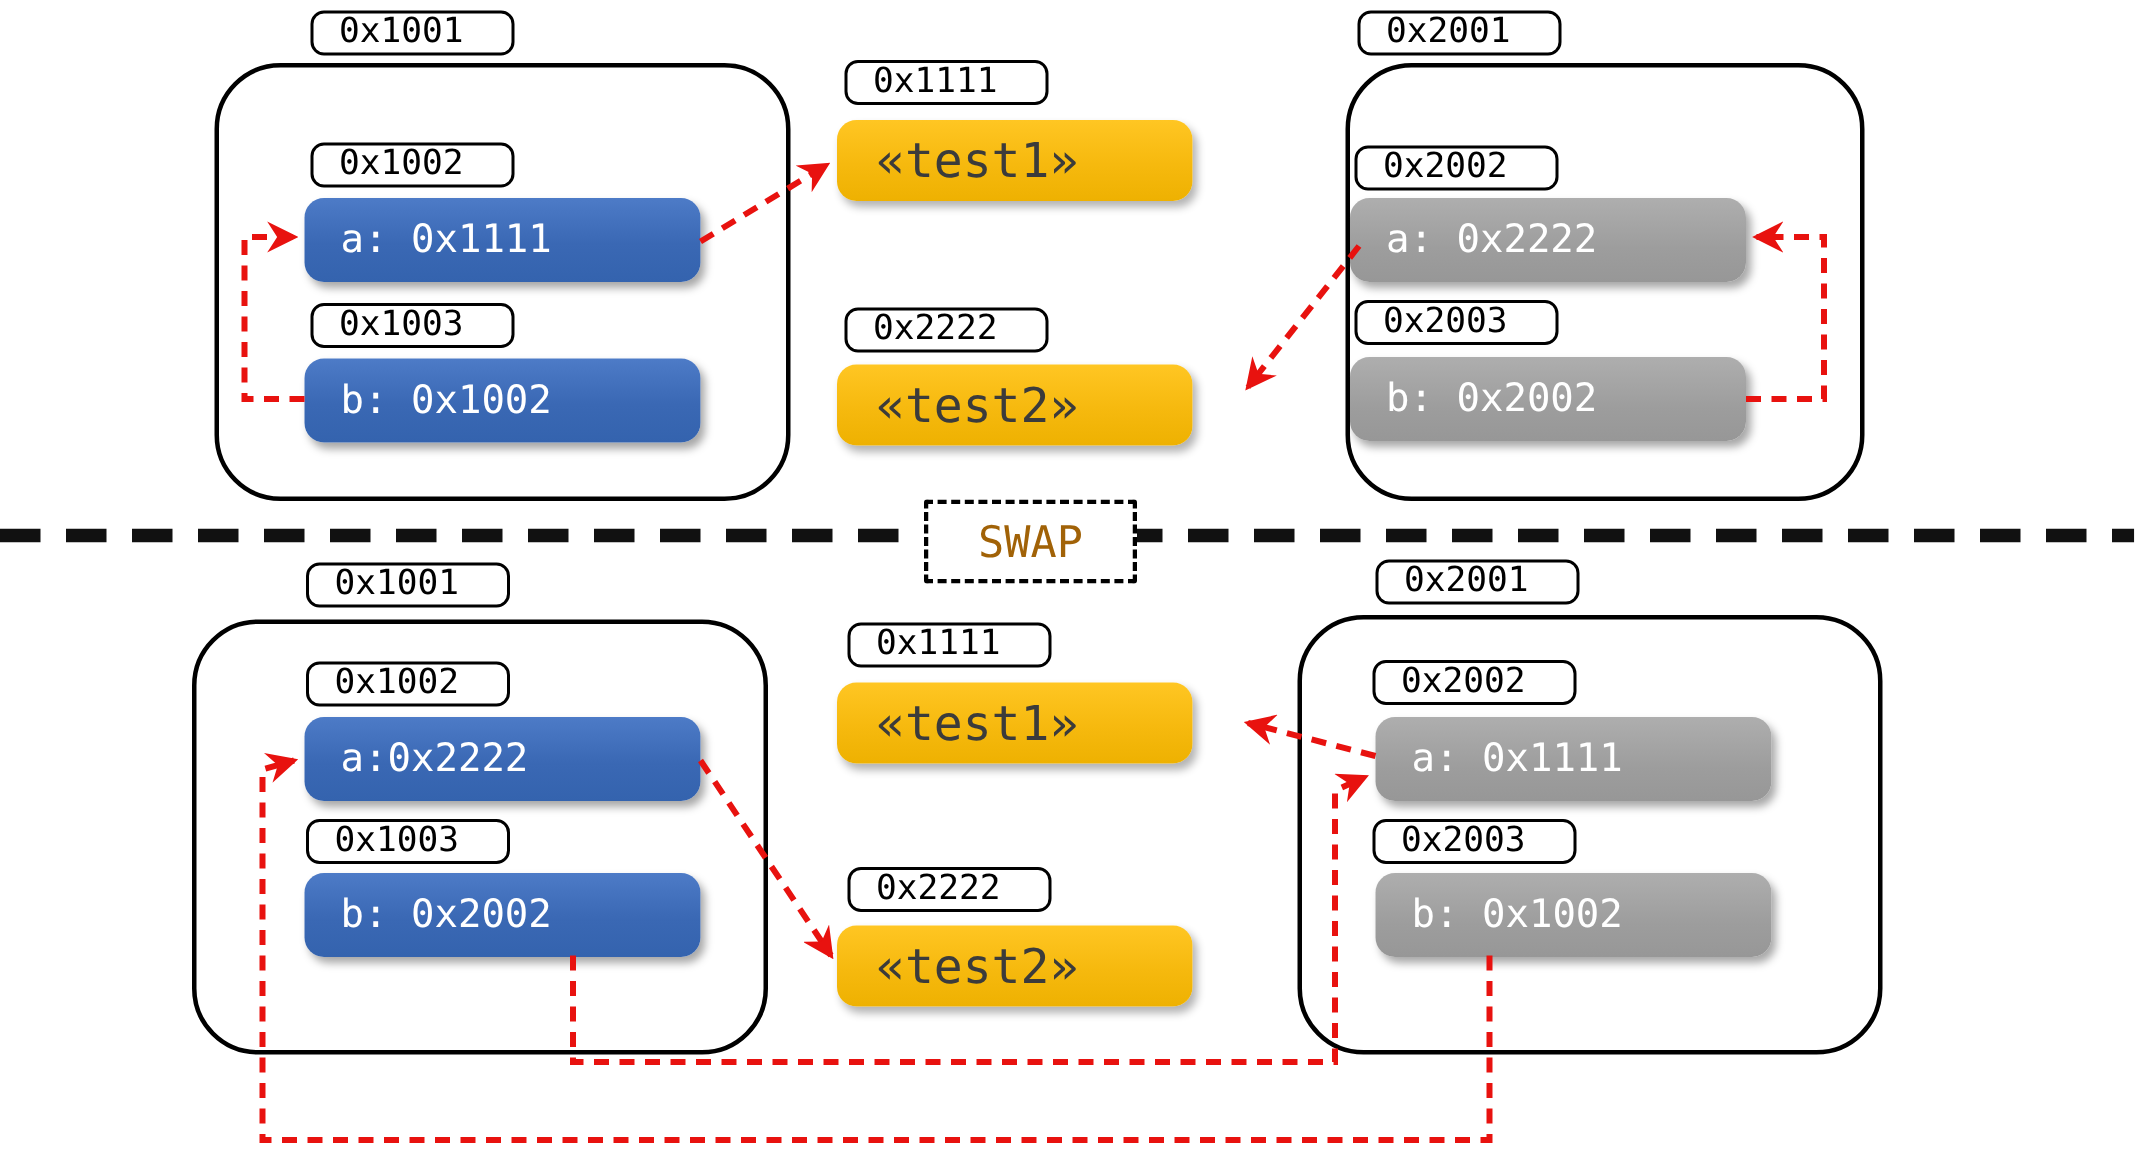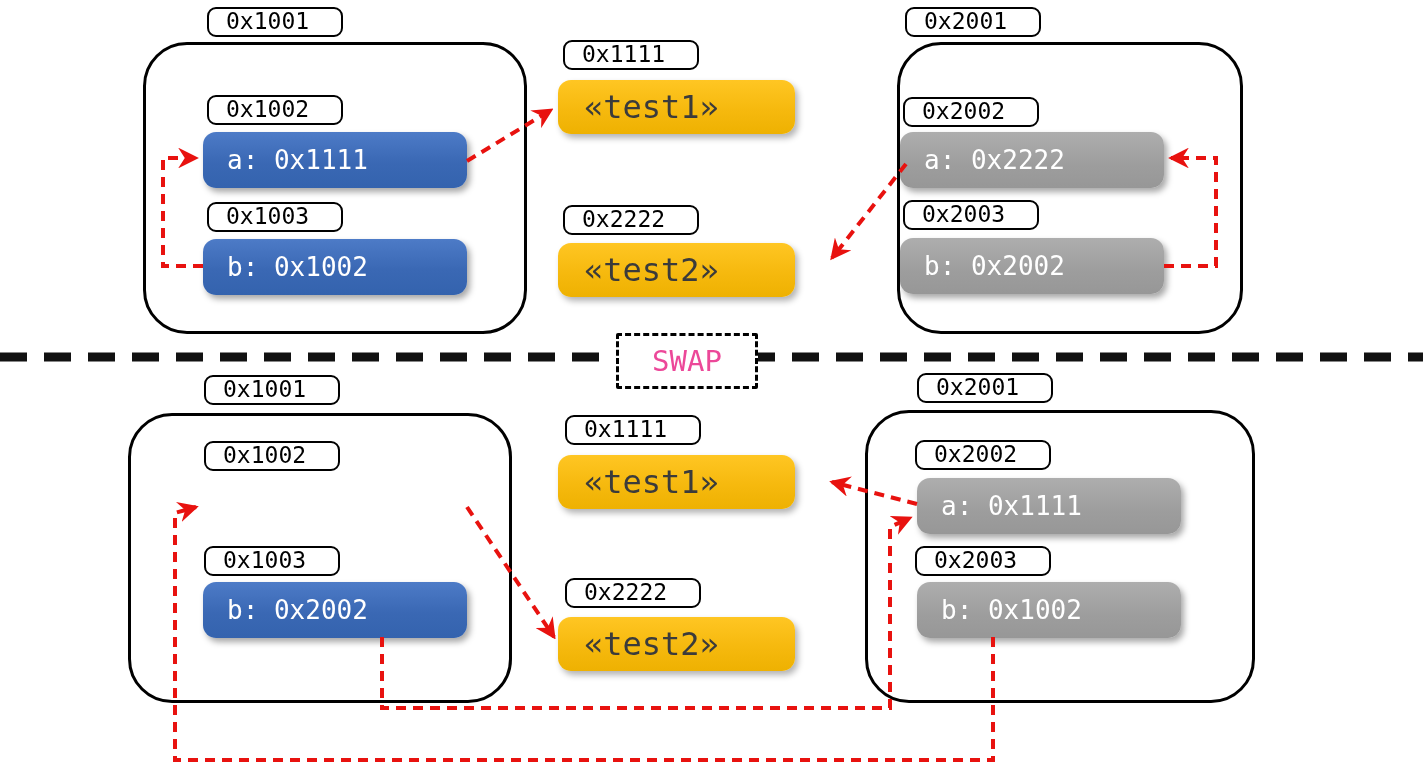--- a/index.html
+++ b/index.html
@@ -61,21 +61,21 @@
     z-index:4;pointer-events:none;
   }
   .swapbox{
     position:absolute;
     left:616px;top:333px;width:142px;height:56px;
     background:#fff;
     border:3.5px dashed #000;
     border-radius:2px;
     box-sizing:border-box;
     display:flex;align-items:center;justify-content:center;
-    font-size:29px;color:#ec4899;
+    font-size:29px;color:#a16207;
     z-index:5;
   }
 </style>
 </head>
 <body>
 
 <div id="scene">
 
   <div class="frame" style="left:143px;top:42px;width:384px;height:292px;"></div>
   <div class="tab" style="left:207px;top:7px;">0x1001</div>
@@ -92,20 +92,21 @@
   <div class="frame" style="left:897px;top:42px;width:346px;height:292px;"></div>
   <div class="tab" style="left:905px;top:7px;">0x2001</div>
   <div class="tab" style="left:903px;top:97px;">0x2002</div>
   <div class="cell gray" style="left:900px;top:132px;">a: 0x2222</div>
   <div class="tab" style="left:903px;top:200px;">0x2003</div>
   <div class="cell gray" style="left:900px;top:238px;">b: 0x2002</div>
 
   <div class="frame" style="left:128px;top:413px;width:384px;height:290px;"></div>
   <div class="tab" style="left:204px;top:375px;">0x1001</div>
   <div class="tab" style="left:204px;top:441px;">0x1002</div>
+  <div class="cell blue" style="left:203px;top:478px;">a:0x2222</div>
   <div class="tab" style="left:204px;top:546px;">0x1003</div>
   <div class="cell blue" style="left:203px;top:582px;">b: 0x2002</div>
 
   <div class="tab" style="left:565px;top:415px;">0x1111</div>
   <div class="strbox" style="left:558px;top:455px;">«test1»</div>
   <div class="tab" style="left:565px;top:578px;">0x2222</div>
   <div class="strbox" style="left:558px;top:617px;">«test2»</div>
 
   <div class="frame" style="left:865px;top:410px;width:390px;height:293px;"></div>
   <div class="tab" style="left:917px;top:373px;">0x2001</div>

